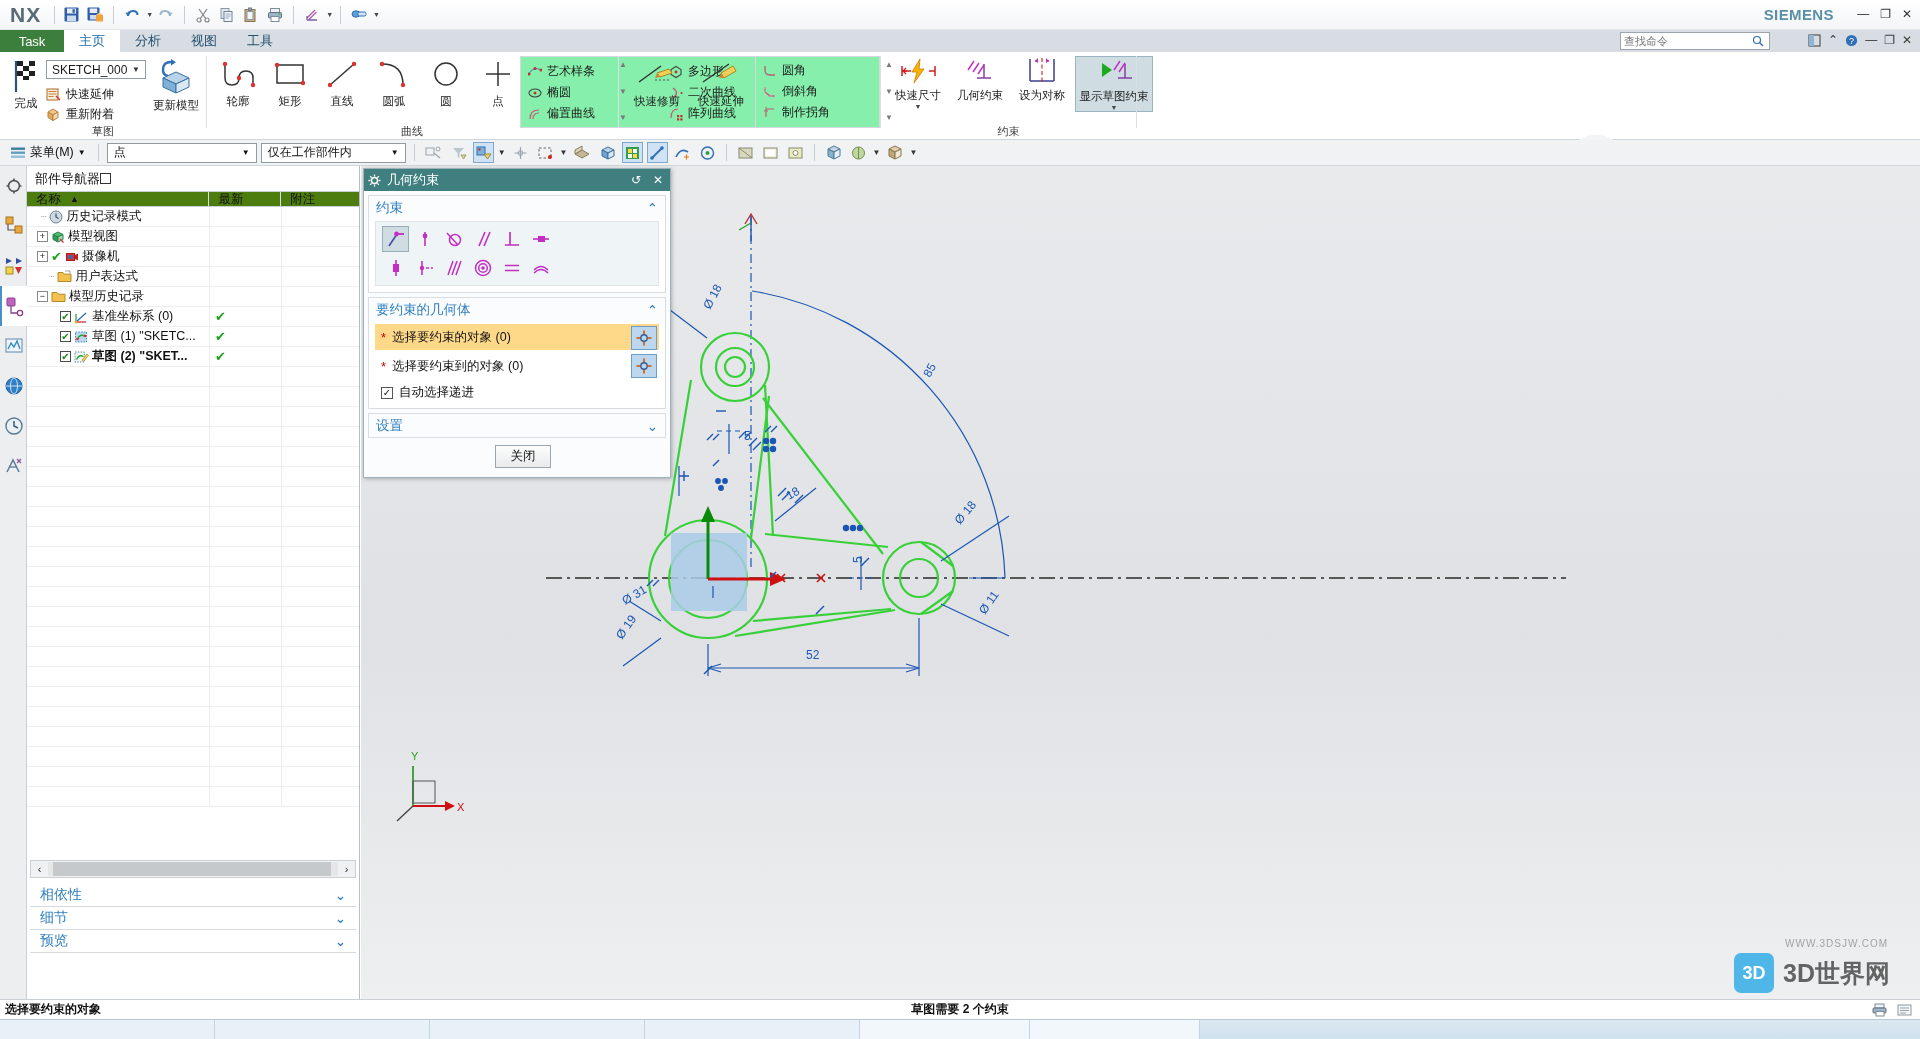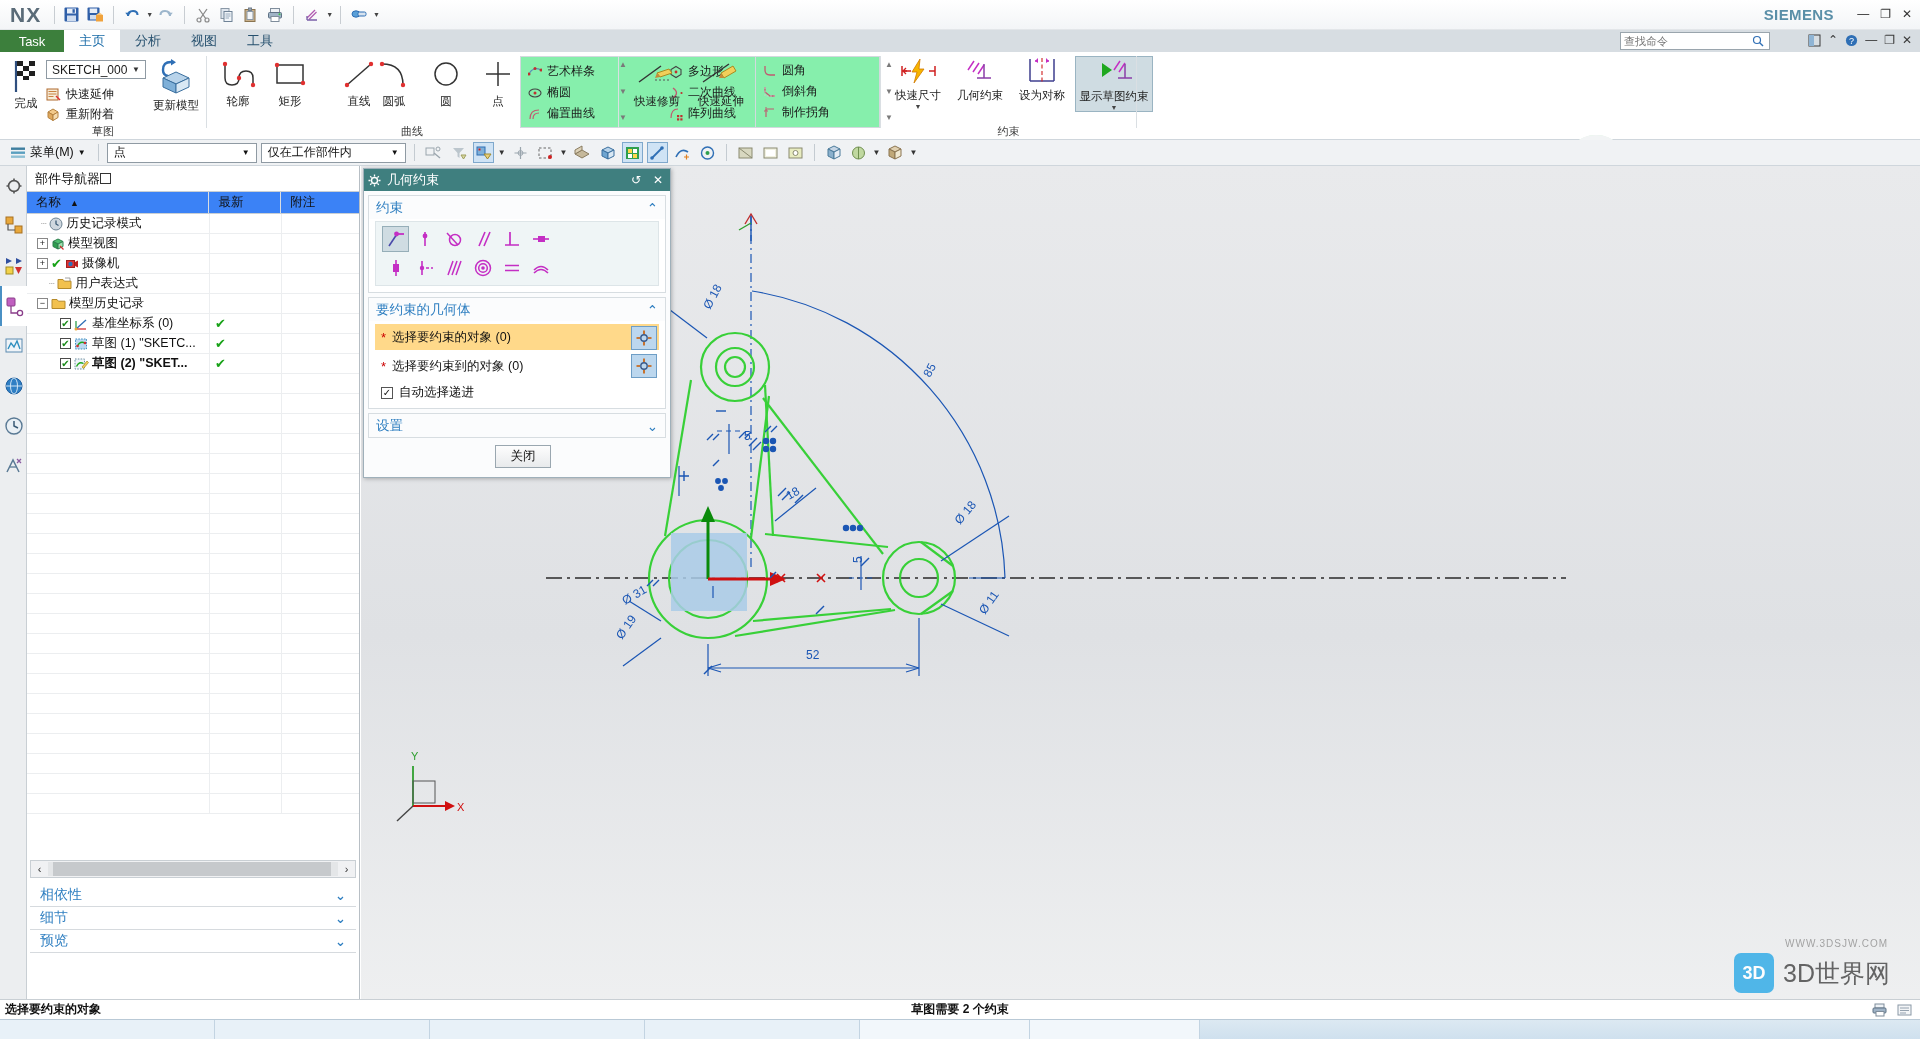--- a/index.html
+++ b/index.html
@@ -148,21 +148,21 @@
   .pnav {
     position: absolute; left: 27px; top: 166px; width: 333px; height: 853px;
     background: #fff; border-right: 1px solid #b8bfc5;
   }
   .pnav-title {
     height: 25px; display: flex; align-items: center; padding: 0 8px;
     font-size: 13px; color: #111; justify-content: flex-start;
   }
   .pin-sq { width: 11px; height: 11px; border: 1.5px solid #333; cursor: pointer; }
   .tbl-head {
-    display: flex; height: 23px; background: #3b82f6;
+    display: flex; height: 16px; background: #4d7c0f;
     border-top: 1px solid #c9cfd4; border-bottom: 1px solid #c9cfd4;
     font-size: 12.5px; color: #111;
   }
   .th { display: flex; align-items: center; padding-left: 9px; border-right: 1px solid #d9dde1; }
   .tree { font-size: 12.5px; color: #111; }
   .trow {
     height: 20px; display: flex; align-items: center;
     border-bottom: 1px solid #eceef0; position: relative; cursor: pointer;
   }
   .tname { display: flex; align-items: center; gap: 3px; flex: 1; overflow: hidden; }
@@ -264,21 +264,21 @@
   
   .wm {
     position: absolute; right: 30px; bottom: 26px; display: flex;
     align-items: center; gap: 9px; opacity: .9;
   }
   .wm-sq {
     width: 40px; height: 40px; background: #3fb0e8; border-radius: 7px;
     display: flex; align-items: center; justify-content: center;
     color: #fff; font-size: 18px; font-weight: bold;
   }
-  .wm-txt { font-size: 25px; font-weight: normal; color: #555; }
+  .wm-txt { font-size: 25px; font-weight: bold; color: #555; }
   .wm-url { position: absolute; right: 2px; top: -15px; font-size: 10px; color: #9a9a9a; letter-spacing: 1px; }
 
   
   .statusbar {
     position: absolute; left: 0; bottom: 20px; width: 1920px; height: 20px;
     background: #fff; border-top: 1px solid #c9cfd4;
     display: flex; align-items: center; font-size: 12px; color: #111;
   }
   .sb-left { padding-left: 5px; font-weight: bold; }
   .sb-center { position: absolute; left: 0; right: 0; text-align: center; font-weight: bold; }
@@ -501,21 +501,21 @@
         <div class="lbl">轮廓</div>
       </div>
       <div class="bigbtn" style="left:57px; top:6px;">
         <svg width="38" height="34" viewBox="0 0 38 34">
             <rect x="6" y="7" width="26" height="18" stroke="#333" stroke-width="1.5" fill="none"></rect>
             <circle cx="6" cy="7" r="2.2" fill="#e03030"></circle>
             <circle cx="32" cy="25" r="2.2" fill="#e03030"></circle>
           </svg>
         <div class="lbl">矩形</div>
       </div>
-      <div class="bigbtn" style="left:126px; top:6px;">
+      <div class="bigbtn" style="left:109px; top:6px;">
         <svg width="38" height="34" viewBox="0 0 38 34">
             <path d="M7 27 L31 6" stroke="#333" stroke-width="1.5"></path>
             <circle cx="7" cy="27" r="2.2" fill="#e03030"></circle>
             <circle cx="31" cy="6" r="2.2" fill="#e03030"></circle>
           </svg>
         <div class="lbl">直线</div>
       </div>
       <div class="bigbtn" style="left:161px; top:6px;">
         <svg width="38" height="34" viewBox="0 0 38 34">
             <path d="M7 6 Q28 6 28 27" stroke="#333" stroke-width="1.5" fill="none"></path>

